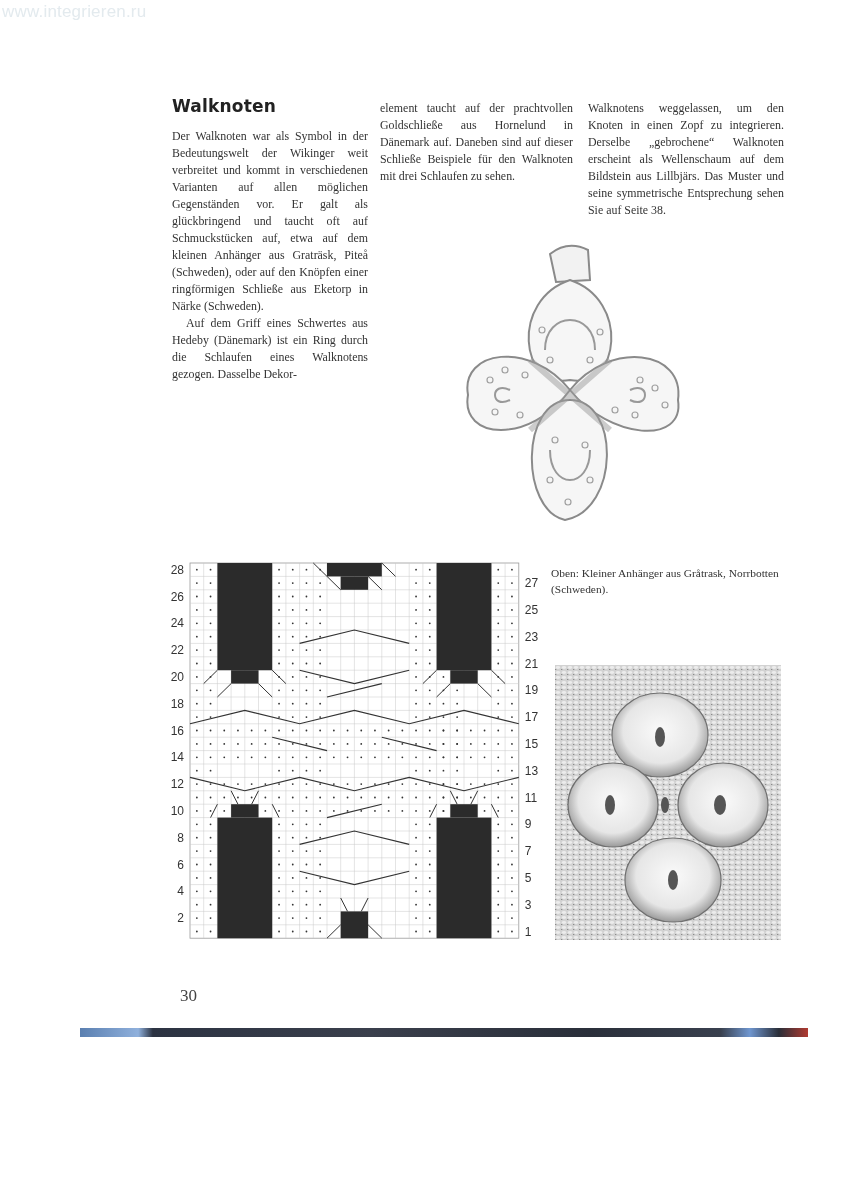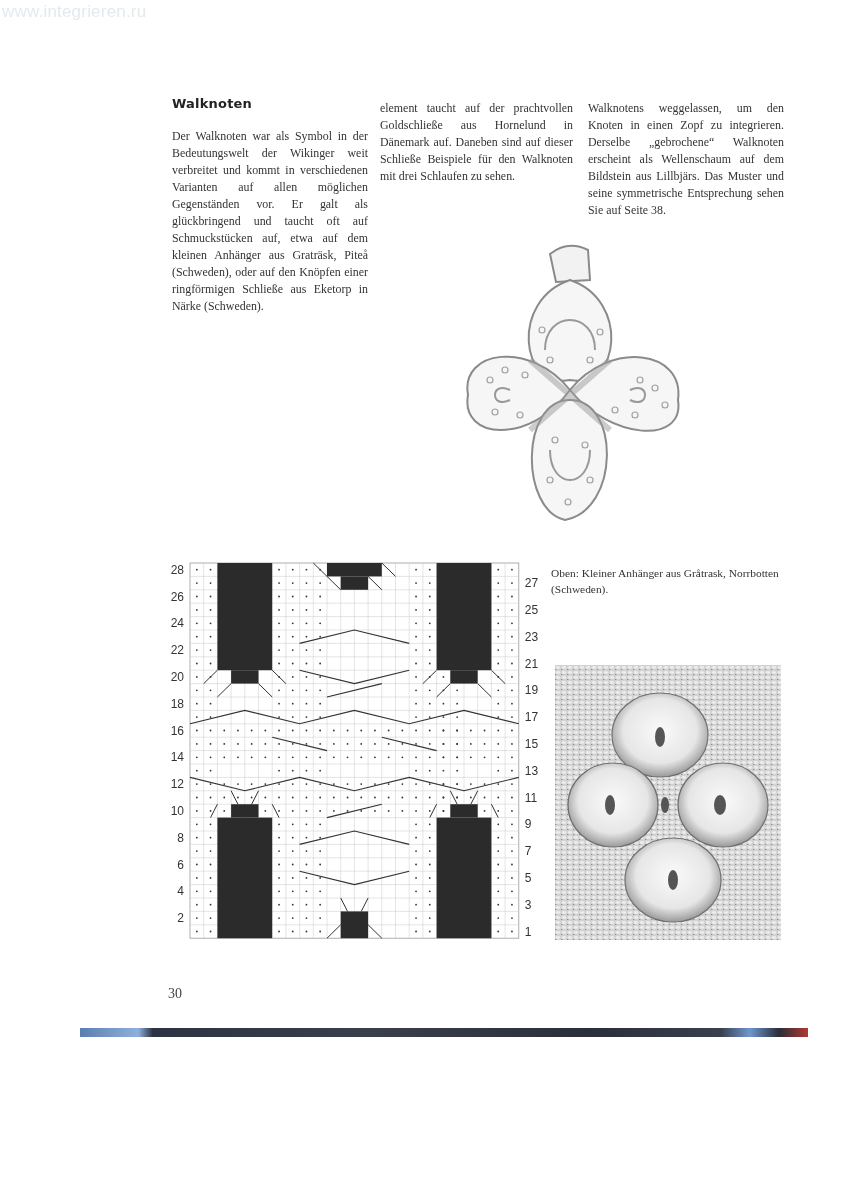--- a/index.html
+++ b/index.html
@@ -1,44 +1,45 @@
 <!DOCTYPE html>
 <html><head>
 <meta charset="utf-8">
 <style>
   html, body { margin:0; padding:0; background:#ffffff; }
   body { width:848px; height:1200px; position:relative; overflow:hidden; font-family:"Liberation Serif","DejaVu Serif",serif; color:#2a2a2a; }
   .watermark { position:absolute; left:2px; top:2px; font-family:"Liberation Sans","DejaVu Sans",sans-serif; font-size:17px; color:#e3eaee; letter-spacing:0.2px; }
   .page { position:absolute; left:80px; top:40px; width:728px; height:995px; background:#fff; }
-  .title { position:absolute; left:172px; top:96px; font-family:"DejaVu Sans","Liberation Sans",sans-serif; font-weight:bold; font-size:13px; color:#222; letter-spacing:0.2px; }
+  .title { position:absolute; left:172px; top:96px; font-family:"DejaVu Sans","Liberation Sans",sans-serif; font-weight:bold; font-size:17px; color:#222; letter-spacing:0.2px; }
   .col { position:absolute; font-size:11.9px; line-height:17px; text-align:justify; color:#333; }
   .col p { margin:0; }
   .col p.indent { text-indent:14px; }
   .col1 { left:172px; top:128px; width:196px; }
   .col2 { left:380px; top:100px; width:193px; }
   .col3 { left:588px; top:100px; width:196px; }
   .caption { position:absolute; left:551px; top:565px; width:230px; font-size:11.4px; line-height:16px; color:#333; }
   .pendant { position:absolute; left:450px; top:240px; width:240px; height:290px; }
   .swatch { position:absolute; left:555px; top:665px; width:226px; height:275px; background:#cfcfcf; overflow:hidden; }
   .chart { position:absolute; left:160px; top:555px; width:380px; height:395px; }
-  .pagenum { position:absolute; left:168px; top:986px; font-size:14px; color:#444; }
+  .pagenum { position:absolute; left:180px; top:986px; font-size:17px; color:#444; }
   .strip { position:absolute; left:80px; top:1028px; width:728px; height:9px; background:linear-gradient(90deg,#5a7fb0 0%,#8fb0dc 8%,#2c3342 10%,#3a3f4c 40%,#2a2f3a 70%,#39404e 88%,#6f96cf 92%,#2a2e38 96%,#b03a30 100%); }
   .rownum { font-family:"Liberation Sans","DejaVu Sans",sans-serif; font-size:12px; fill:#333; }
 </style>
 </head>
 <body>
 
 <div class="watermark">www.integrieren.ru</div>
 
 <div class="page"></div>
 
 <div class="title">Walknoten</div>
 
 <div class="col col1">
   <p>Der Walknoten war als Symbol in der Bedeutungswelt der Wikinger weit verbreitet und kommt in verschiedenen Varianten auf allen möglichen Gegenständen vor. Er galt als glückbringend und taucht oft auf Schmuckstücken auf, etwa auf dem kleinen Anhänger aus Graträsk, Piteå (Schweden), oder auf den Knöpfen einer ringförmigen Schließe aus Eketorp in Närke (Schweden).</p>
+  <p class="indent">Auf dem Griff eines Schwertes aus Hedeby (Dänemark) ist ein Ring durch die Schlaufen eines Walknotens gezogen. Dasselbe Dekor-</p>
 </div>
 
 <div class="col col2">
   <p>element taucht auf der prachtvollen Goldschließe aus Hornelund in Dänemark auf. Daneben sind auf dieser Schließe Beispiele für den Walknoten mit drei Schlaufen zu sehen.</p>
 </div>
 
 <div class="col col3">
   <p>Walknotens weggelassen, um den Knoten in einen Zopf zu integrieren. Derselbe „gebrochene“ Walknoten erscheint als Wellenschaum auf dem Bildstein aus Lillbjärs. Das Muster und seine symmetrische Entsprechung sehen Sie auf Seite 38.</p>
 </div>
 

